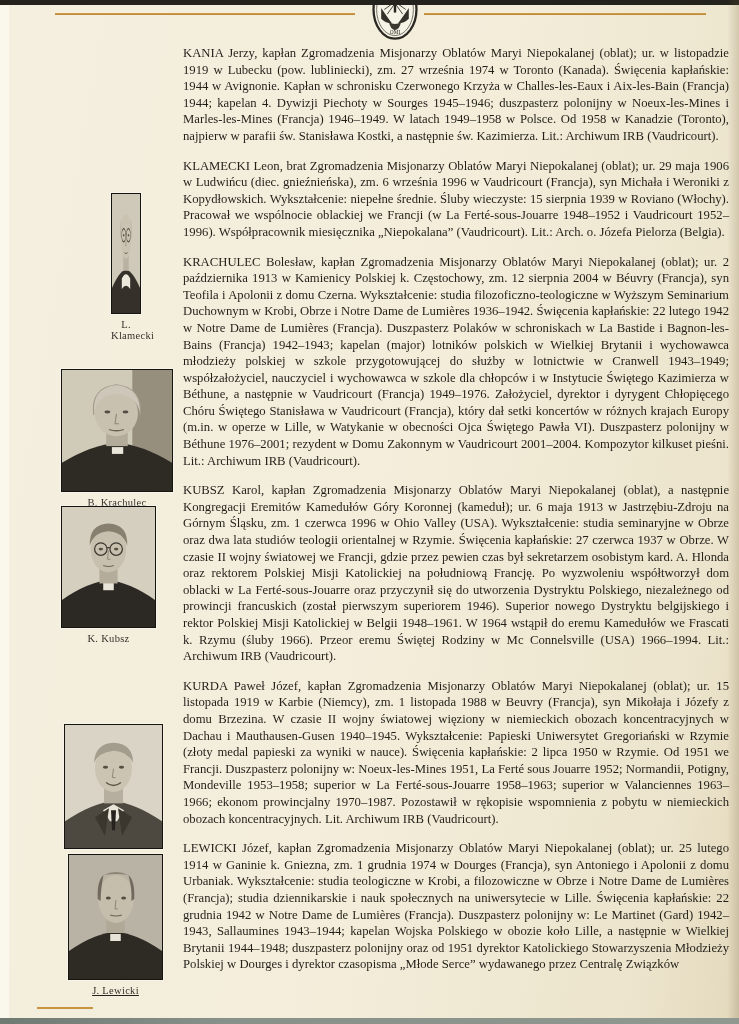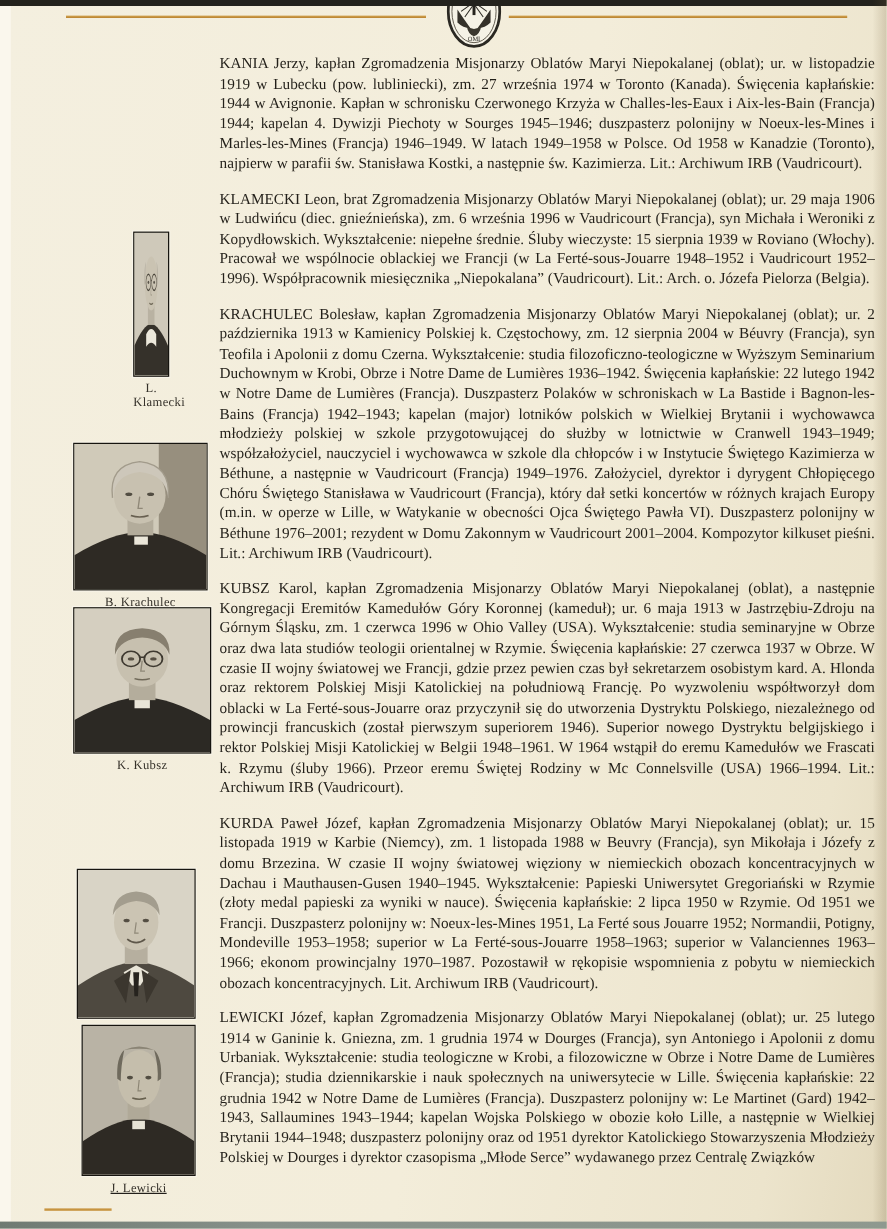--- a/index.html
+++ b/index.html
@@ -104,21 +104,21 @@
         <path d="M28,46 Q25,18 48,15 Q71,18 69,46" fill="none" stroke="#a29b8b" stroke-width="1"></path>
         <ellipse cx="40" cy="43" rx="2.6" ry="1.5" fill="#524d42"></ellipse>
         <ellipse cx="56" cy="43" rx="2.6" ry="1.5" fill="#524d42"></ellipse>
         <path d="M48,45 L46.8,55 h3.4" stroke="#8f8878" stroke-width="1" fill="none"></path>
         <path d="M41.5,61 Q48,63.5 54.5,61" stroke="#675f50" stroke-width="1.3" fill="none"></path>
       </svg>
     </div>
     <figcaption>B. Krachulec</figcaption>
   </figure>
 
-  <figure class="photo" style="left:61px; top:506px; width:115px;">
+  <figure class="photo" style="left:61px; top:506px; width:95px;">
     <div class="frame" style="height:122px;">
       <svg viewBox="0 0 97 124" preserveAspectRatio="none">
         <rect width="97" height="124" fill="#d5cfc0"></rect>
         <path d="M0,124 V96 Q28,77 48.5,76 Q69,77 97,96 V124 Z" fill="#2c2924"></path>
         <rect x="43" y="78" width="11" height="8" fill="#e9e5d8"></rect>
         <rect x="39" y="59" width="19" height="20" fill="#b4ad9c"></rect>
         <ellipse cx="48.5" cy="44" rx="18.5" ry="23.5" fill="#c7c0af"></ellipse>
         <path d="M29,40 Q28,18 48.5,17 Q69,18 68,40 Q64,26 48.5,25 Q33,26 29,40 Z" fill="#877f6f"></path>
         <circle cx="40.5" cy="43.5" r="6.5" fill="none" stroke="#3e3930" stroke-width="1.3"></circle>
         <circle cx="56.5" cy="43.5" r="6.5" fill="none" stroke="#3e3930" stroke-width="1.3"></circle>

